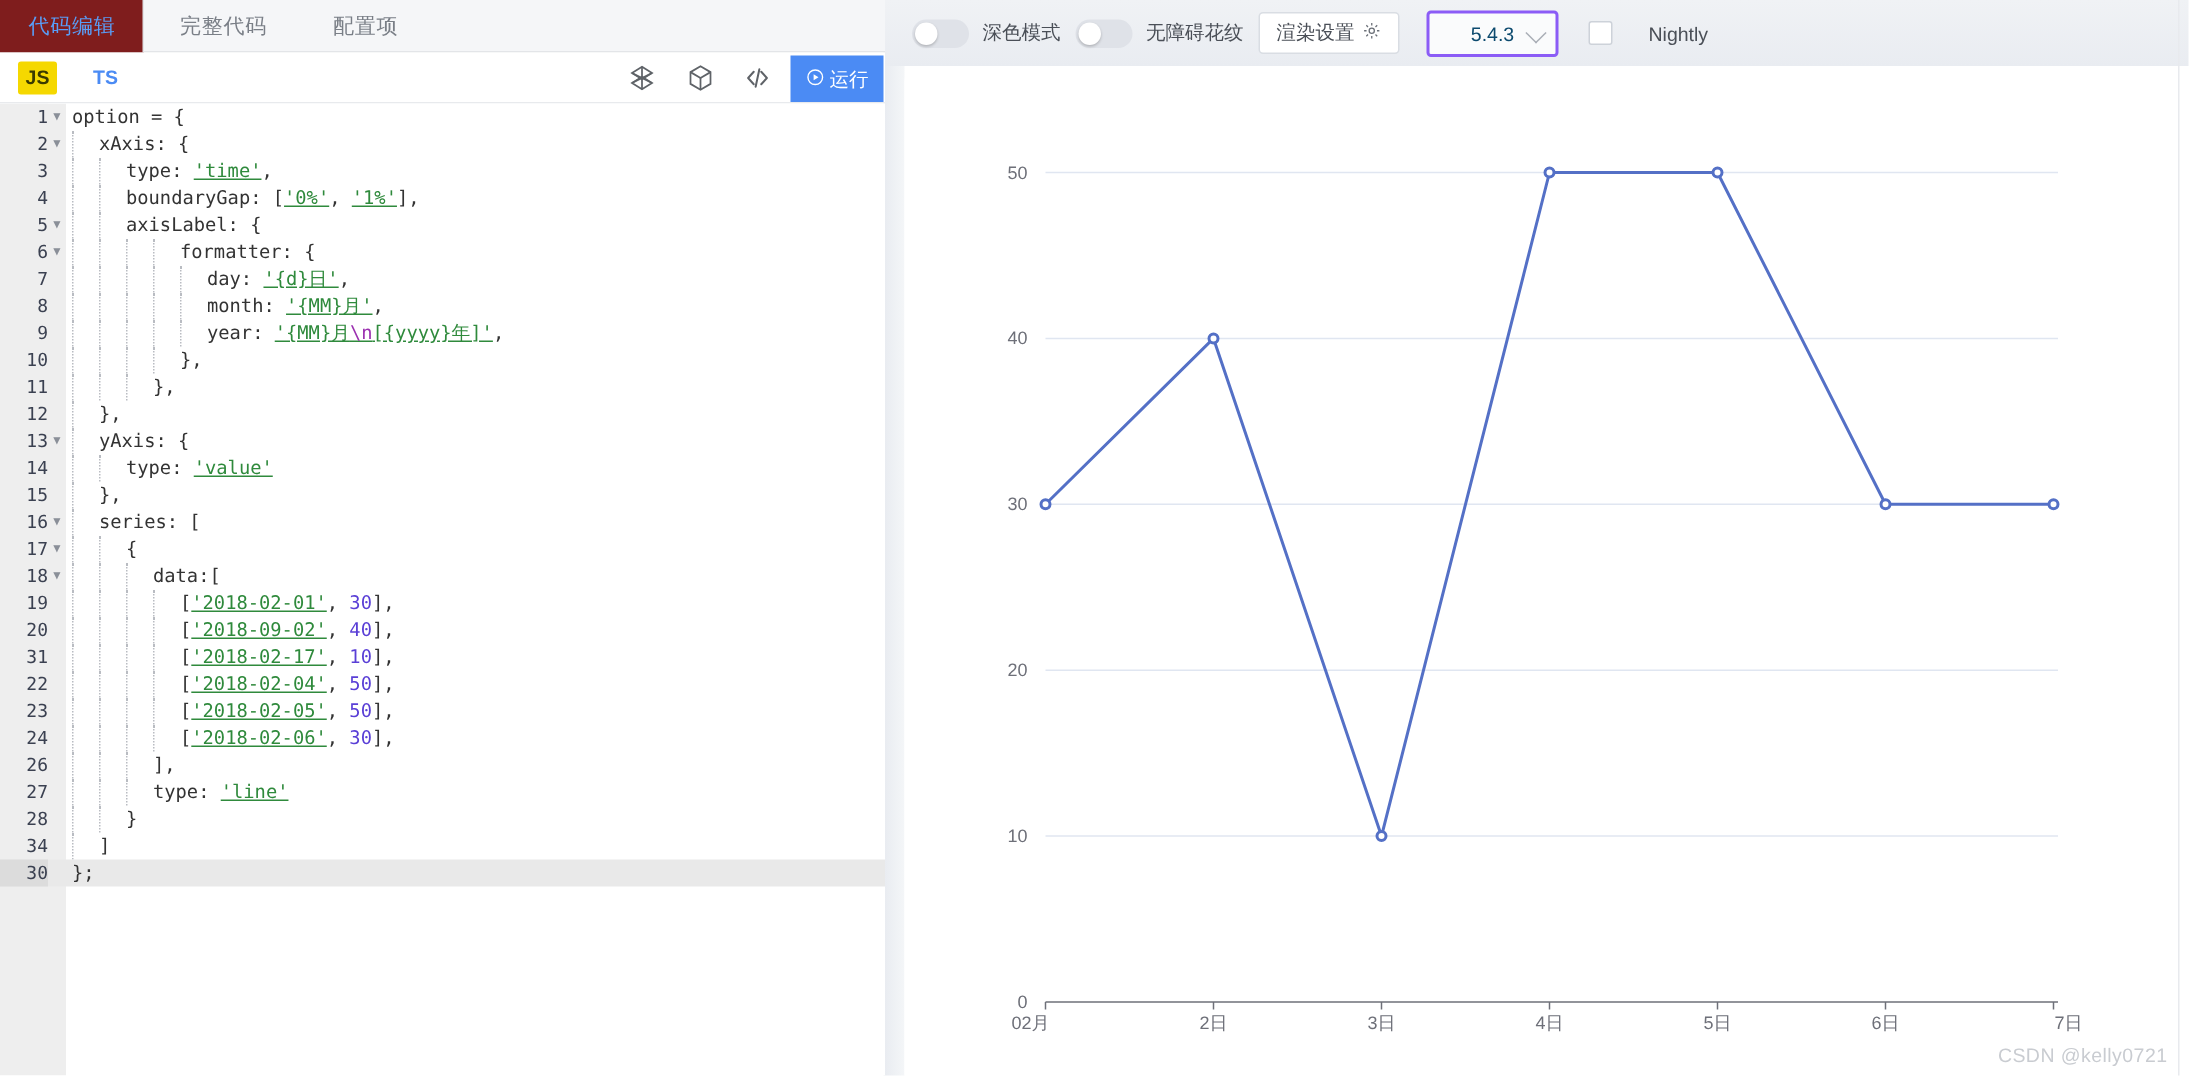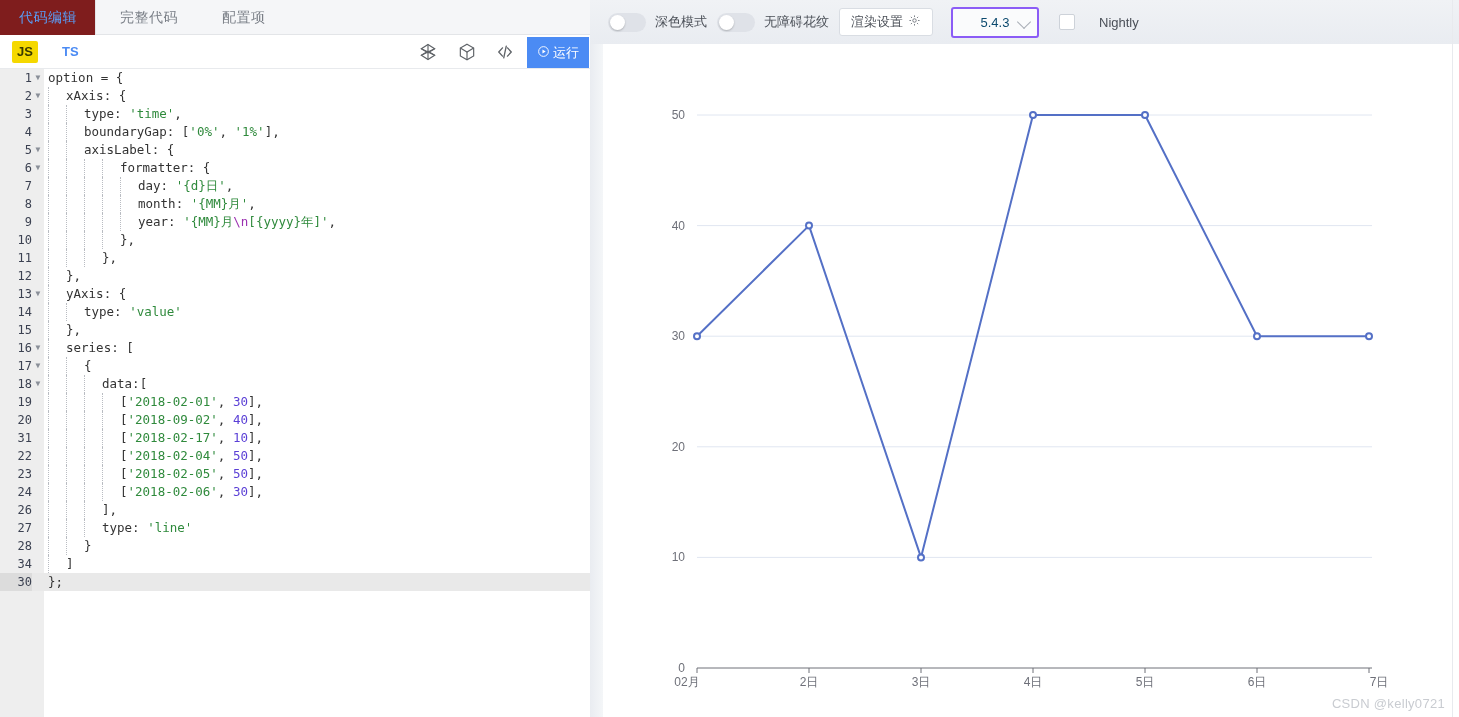--- a/index.html
+++ b/index.html
@@ -100,21 +100,21 @@
     position:absolute;left:34px;top:0;width:8px;height:18px;
     color:#8a8f98;font-size:8px;line-height:18px;text-align:center;
   }
   .ctext{
     position:absolute;left:48px;top:0;white-space:pre;color:#333;
   }
   .ctext .ind{
     display:inline-block;border-left:1px dotted #b9bcc2;
     margin-left:0;
   }
-  .tk-str{color:#2f8a3c;}
+  .tk-str{color:#2f8a3c;text-decoration:underline;}
   .tk-num{color:#5a3fd6;}
   .tk-esc{color:#9b30b0;}
 
   
   .right-panel{
     position:absolute;left:590px;top:0;width:869px;height:717px;
     background:#fff;
   }
   .top-strip{
     position:absolute;left:0;top:0;width:869px;height:44px;

